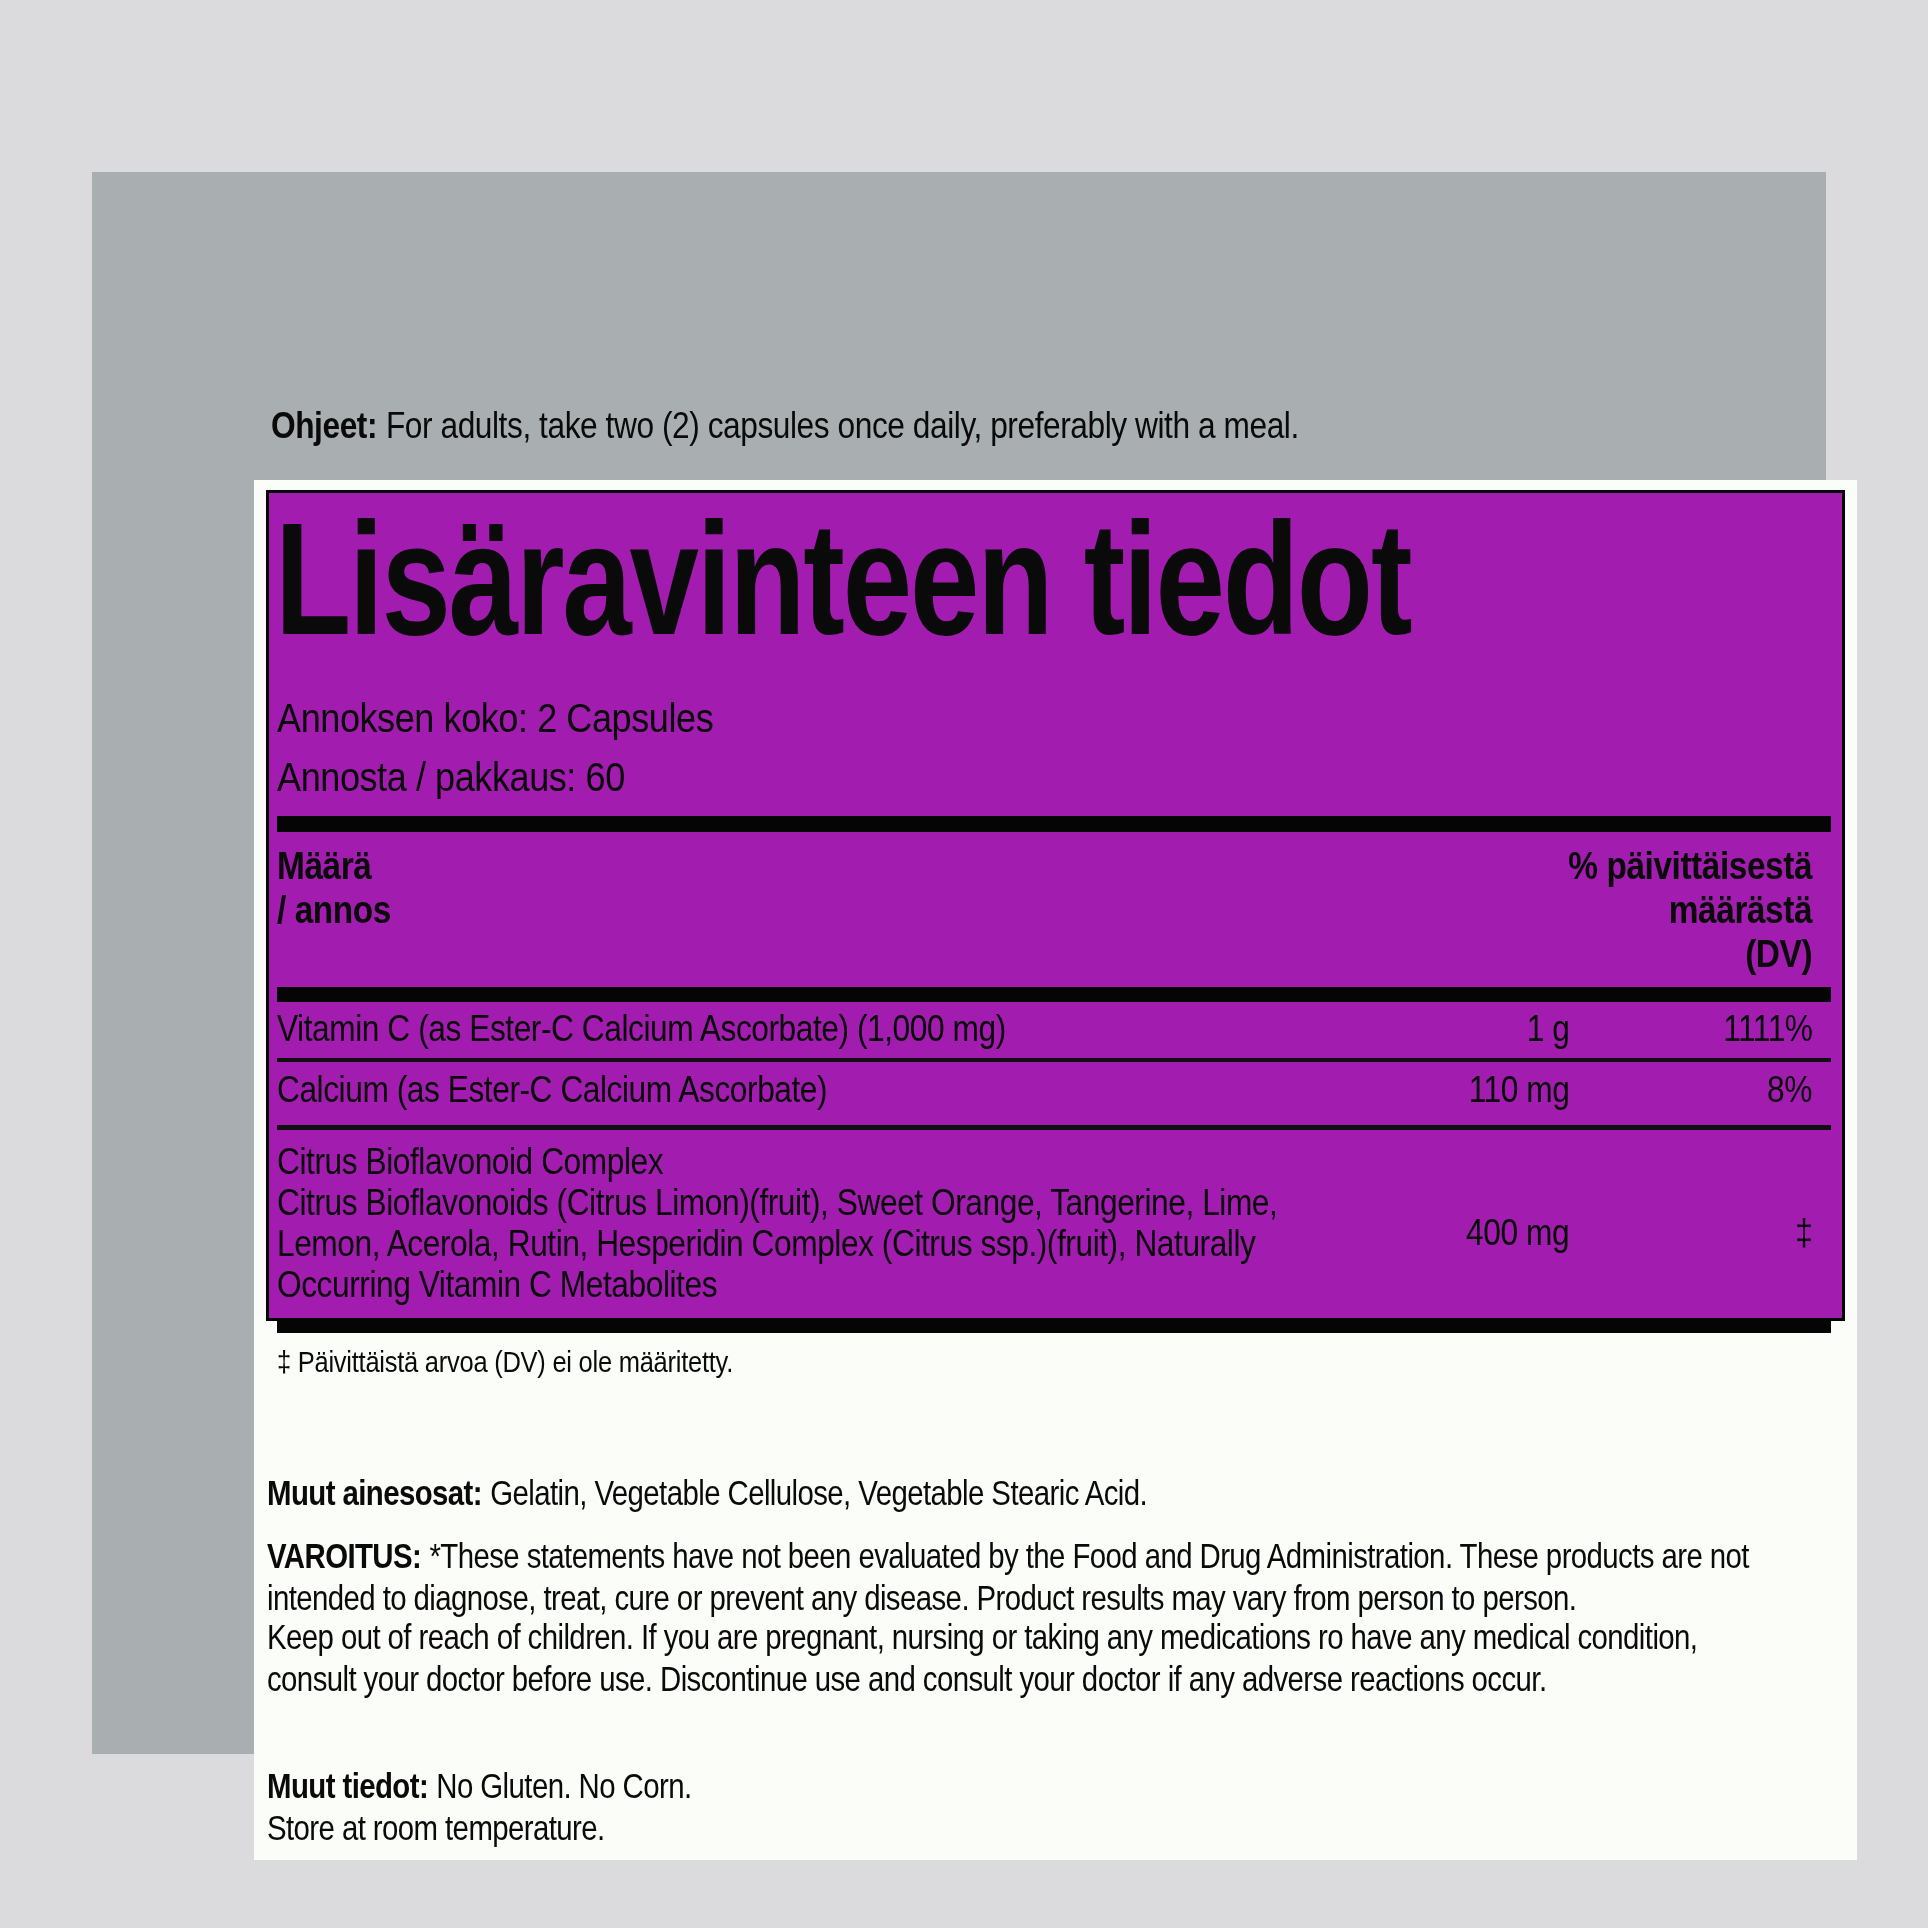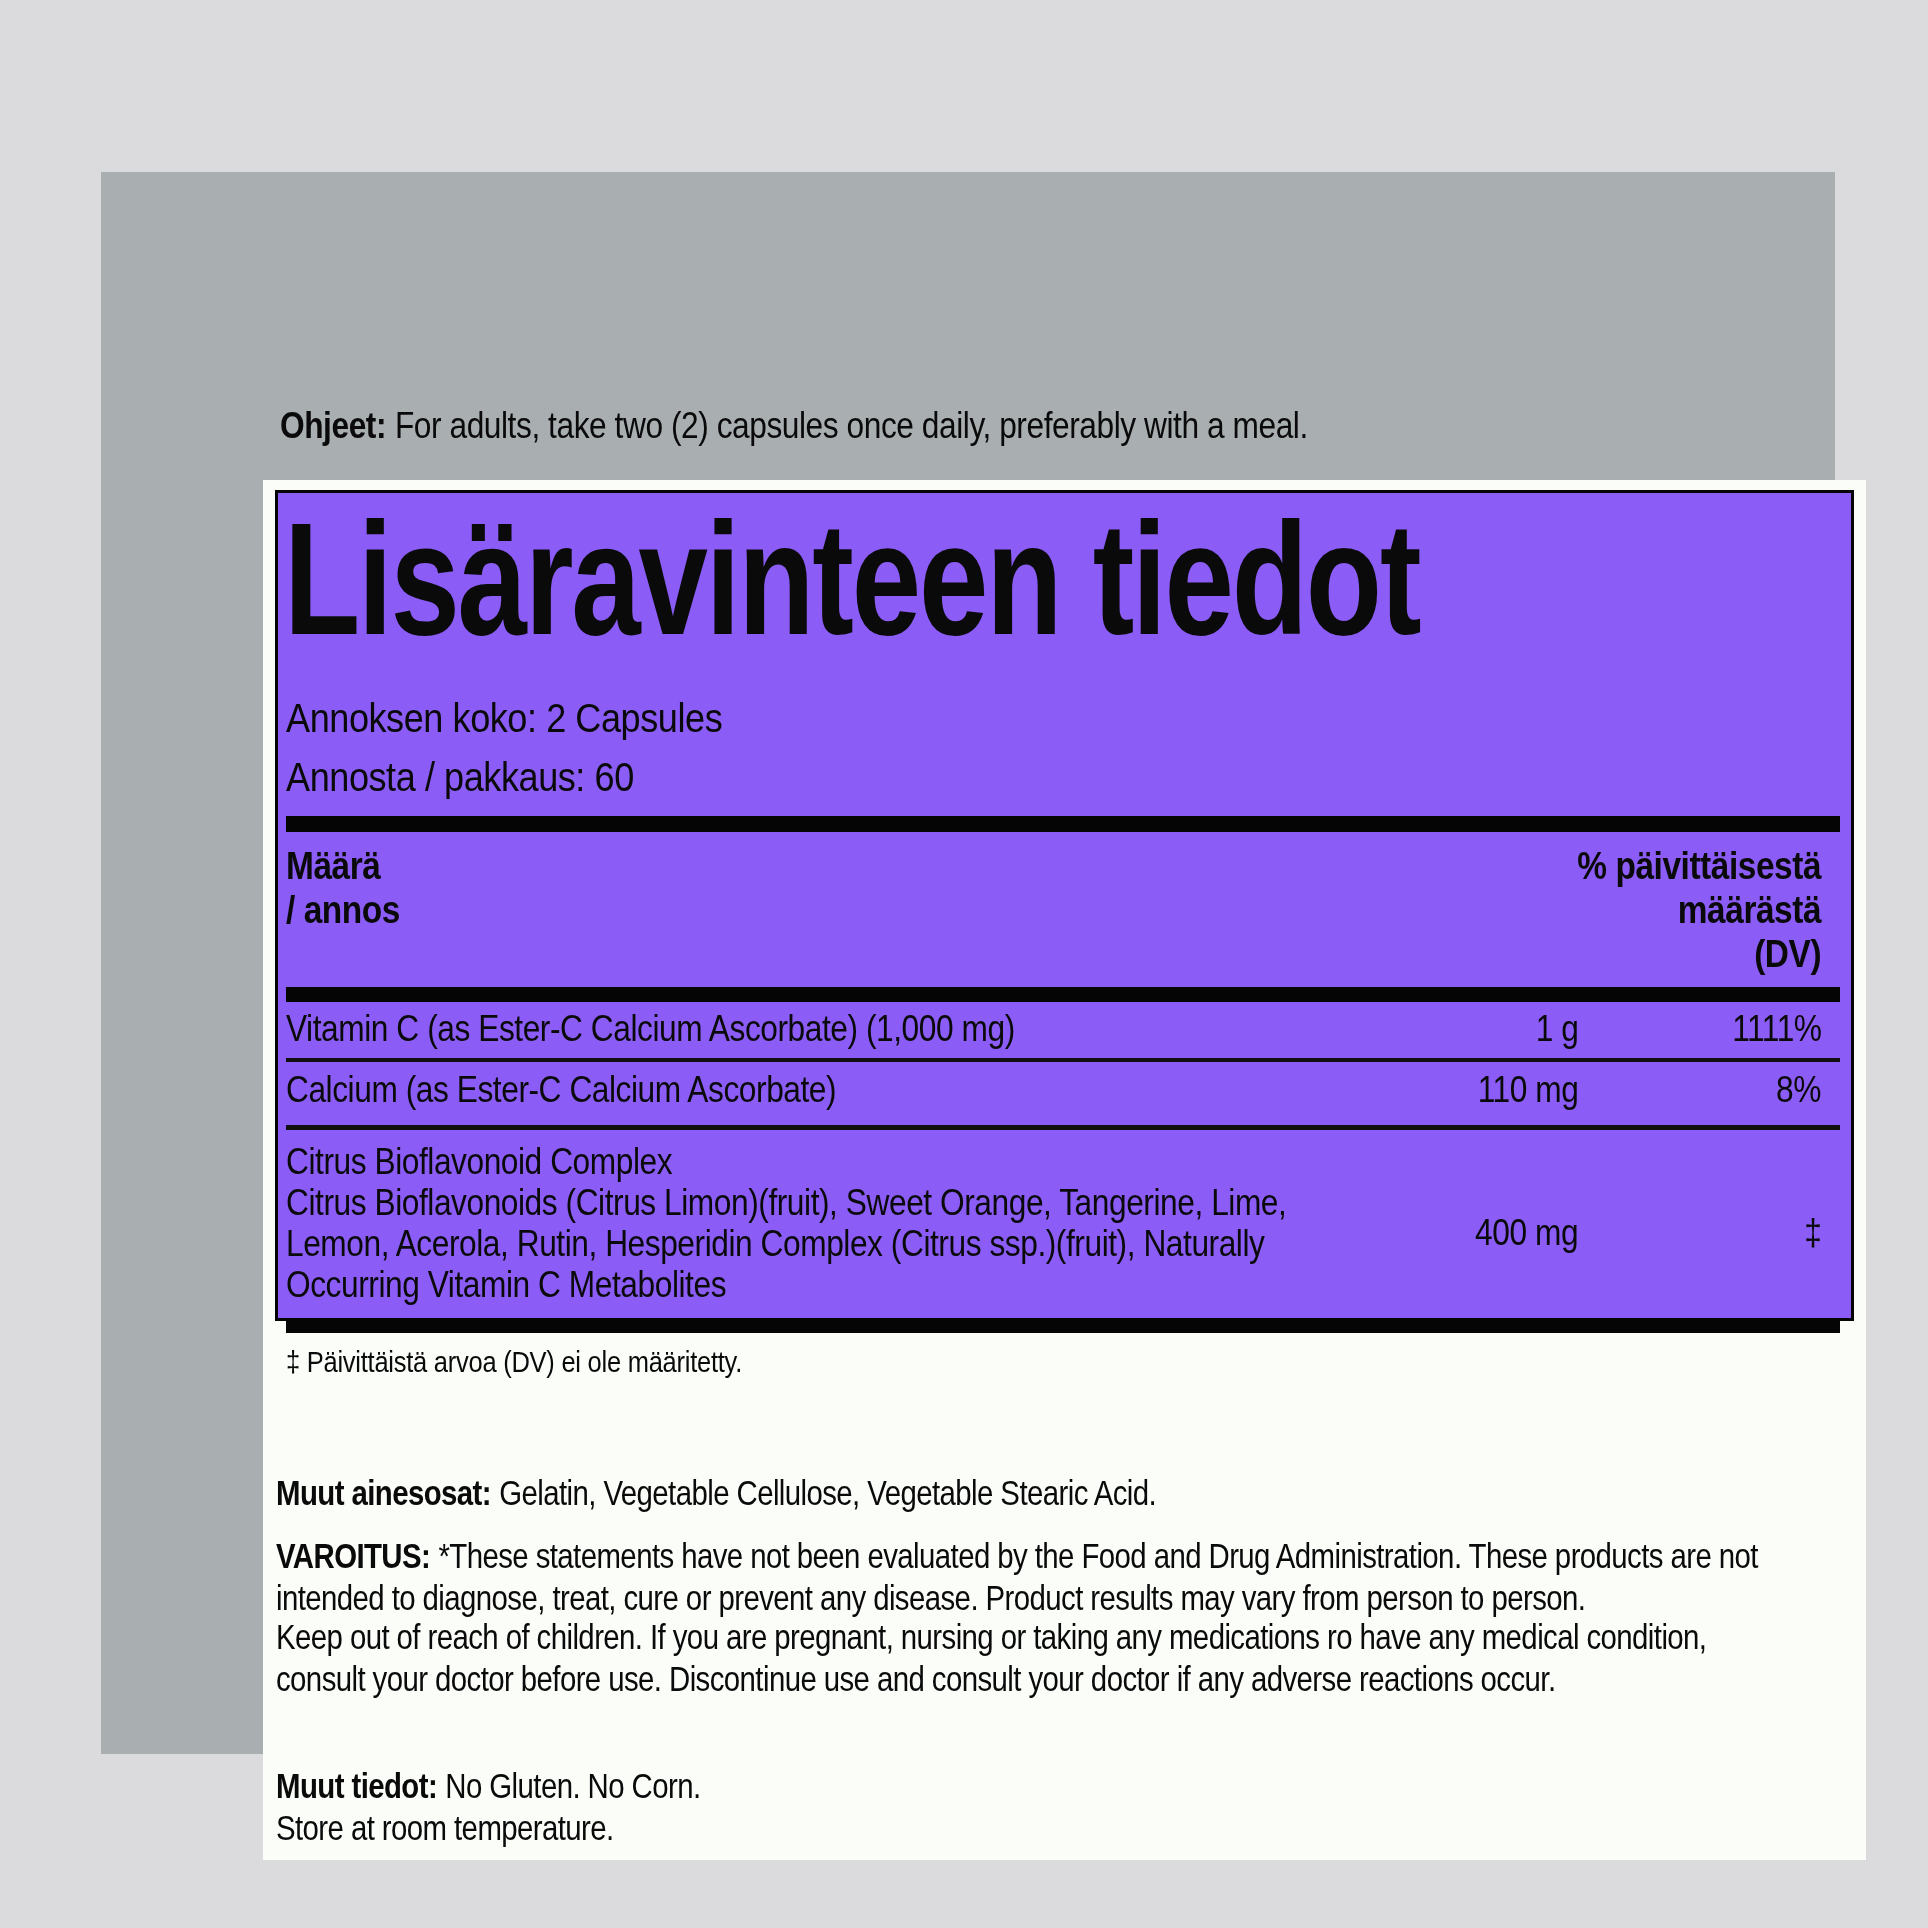--- a/index.html
+++ b/index.html
@@ -4,38 +4,38 @@
 <style>
   html,body{margin:0;padding:0;}
   body{
     width:1928px;height:1928px;position:relative;
     background:#dbdadd;
     font-family:"Liberation Sans",sans-serif;
     color:#0a0a0a;
     -webkit-font-smoothing:antialiased;
   }
   .gray-panel{
-    position:absolute;left:101px;top:172px;width:1734px;height:1582px;
+    position:absolute;left:92px;top:172px;width:1734px;height:1582px;
     background:#a9aeb1;
   }
   .white-panel{
     position:absolute;left:162px;top:308px;width:1603px;height:1380px;
     background:#fbfdf9;
   }
   .directions{
     position:absolute;left:179px;top:234px;
     font-size:36px;line-height:1.1;white-space:nowrap;
     letter-spacing:-0.5px;
     transform:scaleX(0.88);transform-origin:0 0;
   }
   .lead{font-weight:bold;margin-right:0.28em;}
   .label-box{
     position:absolute;left:12.2px;top:10.4px;width:1579px;height:831px;
     border:3.8px solid #050505;box-sizing:border-box;
-    background:#8b5cf6;
+    background:#a21caf;
   }
   .sf-title{
     position:absolute;left:5.6px;top:-6.6px;
     font-size:160px;font-weight:bold;line-height:1.15;
     letter-spacing:-2.8px;white-space:nowrap;
     transform:scaleX(0.78);transform-origin:0 0;
   }
   .serving{
     position:absolute;left:7.5px;
     font-size:41px;letter-spacing:-0.5px;white-space:nowrap;

